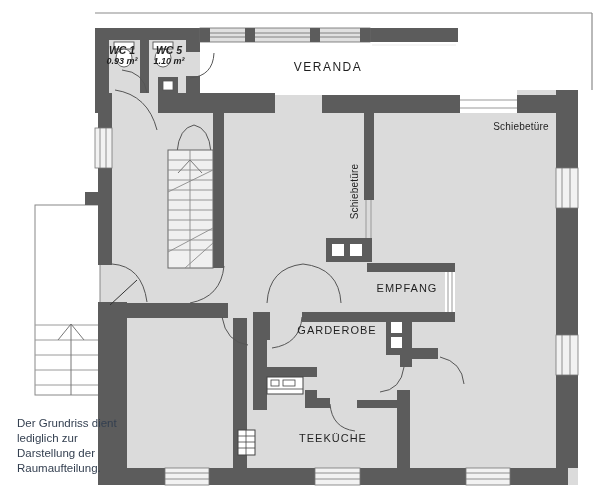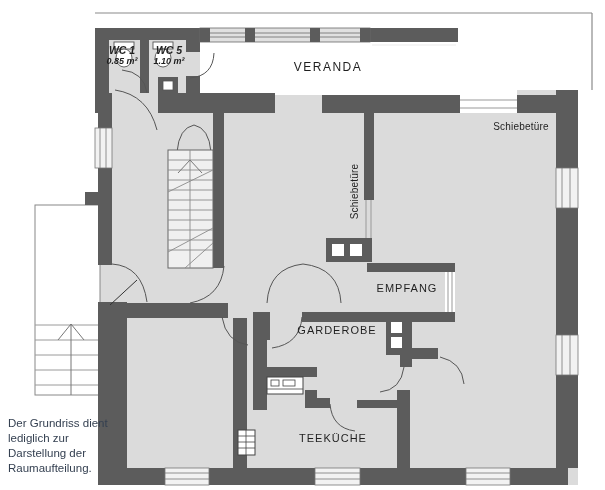--- a/index.html
+++ b/index.html
@@ -11,21 +11,21 @@
   .lbl{position:absolute;color:#1f1f1f;white-space:nowrap;}
   .room-caps{font-size:11px;letter-spacing:1px;text-align:center;}
   .veranda{font-size:12px;letter-spacing:1.5px;}
   .wc{font-size:10.5px;font-weight:bold;line-height:1.15;text-align:center;white-space:normal;font-style:italic;}
   .wc .area{font-size:9px;}
   .gang{font-size:13px;font-weight:bold;line-height:1.0;text-align:center;white-space:normal;}
   .gang .area{font-size:10.5px;font-weight:bold;}
   .schiebe{font-size:10px;letter-spacing:0.2px;text-align:center;}
   .schiebe-v{transform:rotate(-90deg);}
   .note{
-    font-size:11.5px;line-height:1.3;color:#333f50;white-space:normal;width:110px;
+    font-size:11.5px;line-height:1.3;color:#333f50;white-space:normal;width:110px;margin-left:9px;
   }
 </style>
 </head>
 <body>
 
 <div id="stage">
 
   <svg id="plan-svg" width="605" height="490" viewBox="0 0 605 490">
 
     <g>
@@ -210,21 +210,21 @@
       </g>
     </g>
 
     <line x1="110" y1="305" x2="137" y2="280" stroke="#333" stroke-width="1"></line>
   </svg>
 
   <div class="lbl veranda" style="left:258px;top:60px;width:140px;text-align:center;">VERANDA</div>
 
   <div class="lbl wc" style="left:100px;top:44px;width:44px;">
     <div>WC 1</div>
-    <div class="area">0.85 m²</div>
+    <div class="area">0.93 m²</div>
   </div>
 
   <div class="lbl wc" style="left:146px;top:44px;width:46px;">
     <div>WC 5</div>
     <div class="area">1.10 m²</div>
   </div>
 
 
   <div class="lbl room-caps" style="left:357px;top:282px;width:100px;">EMPFANG</div>
 

